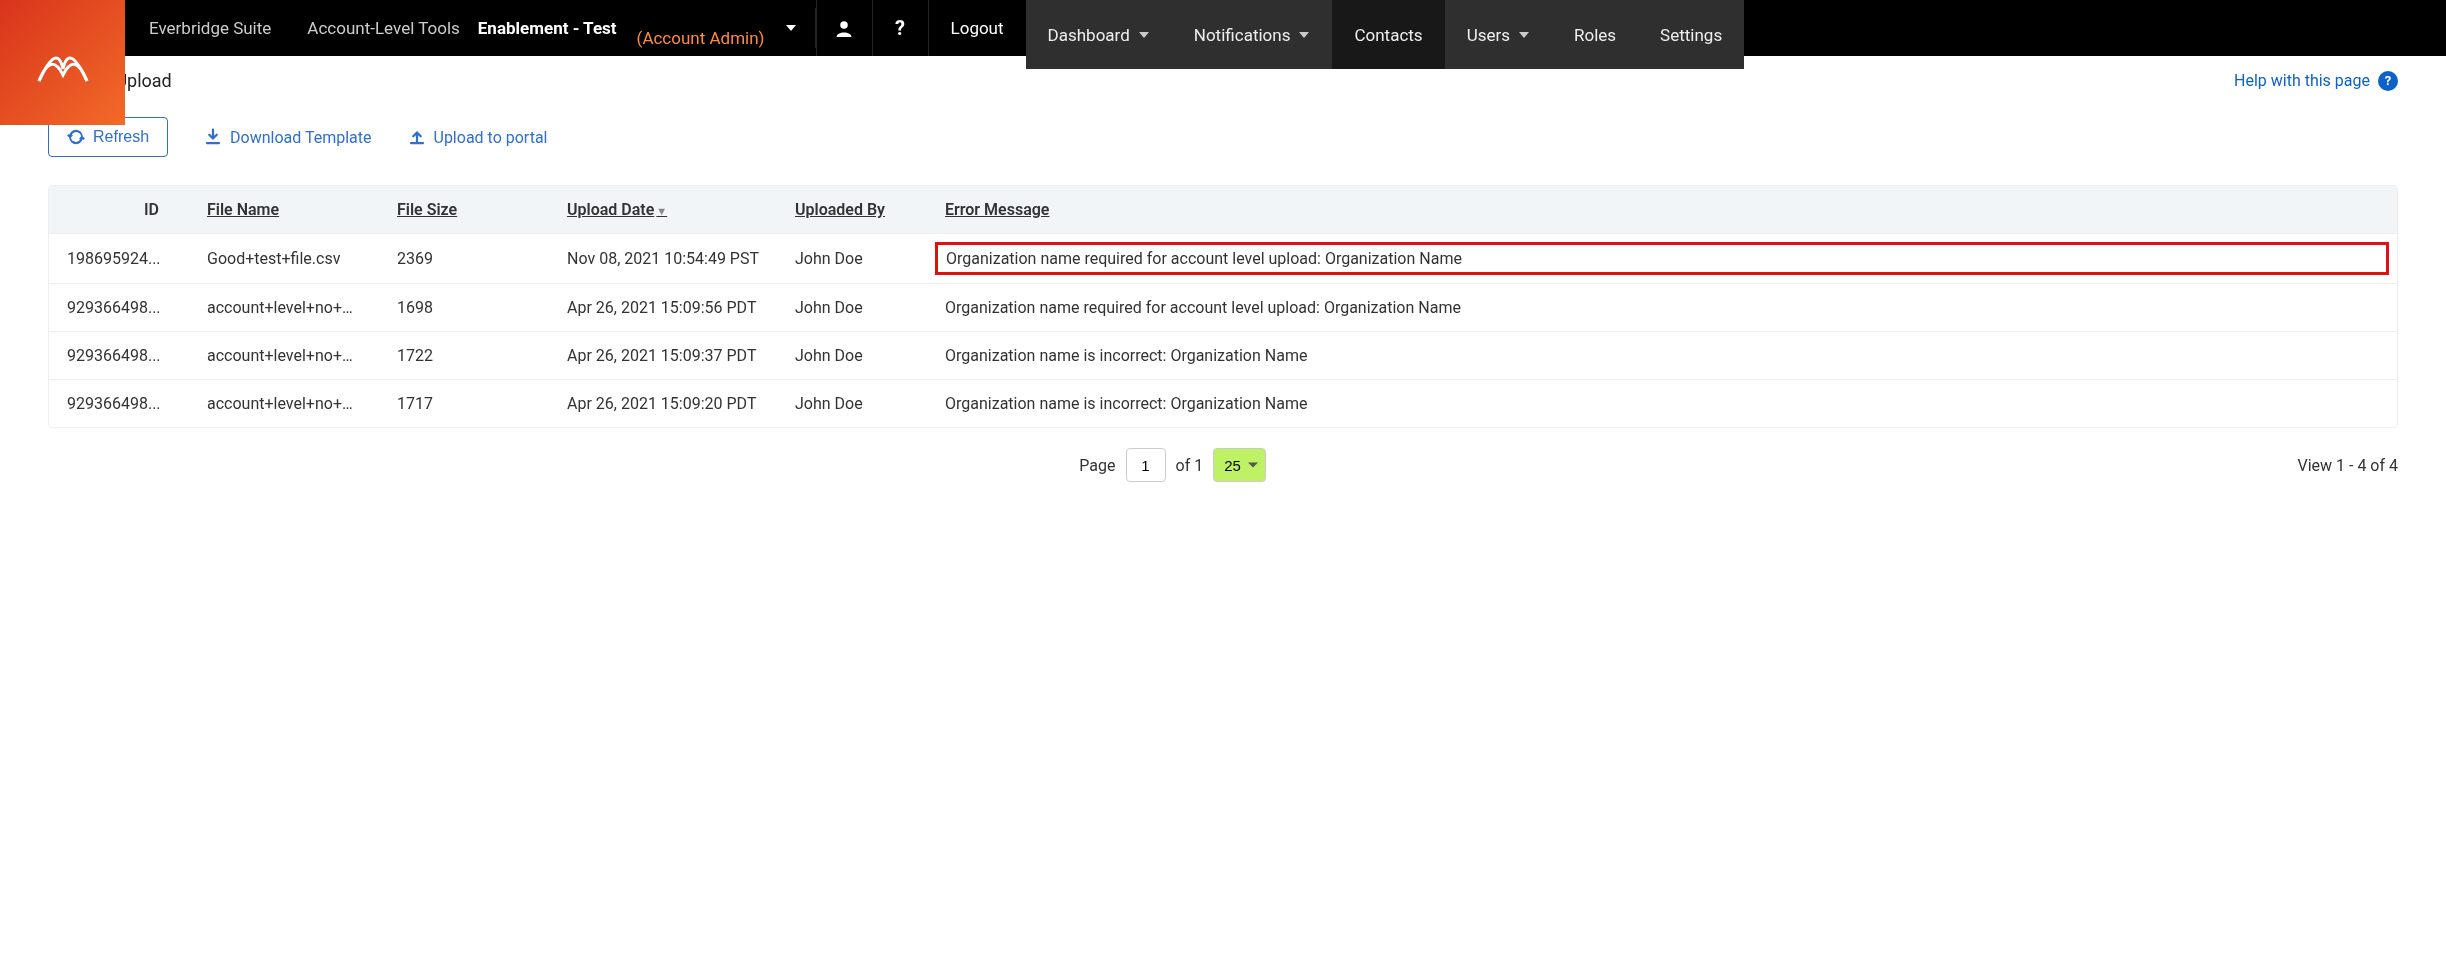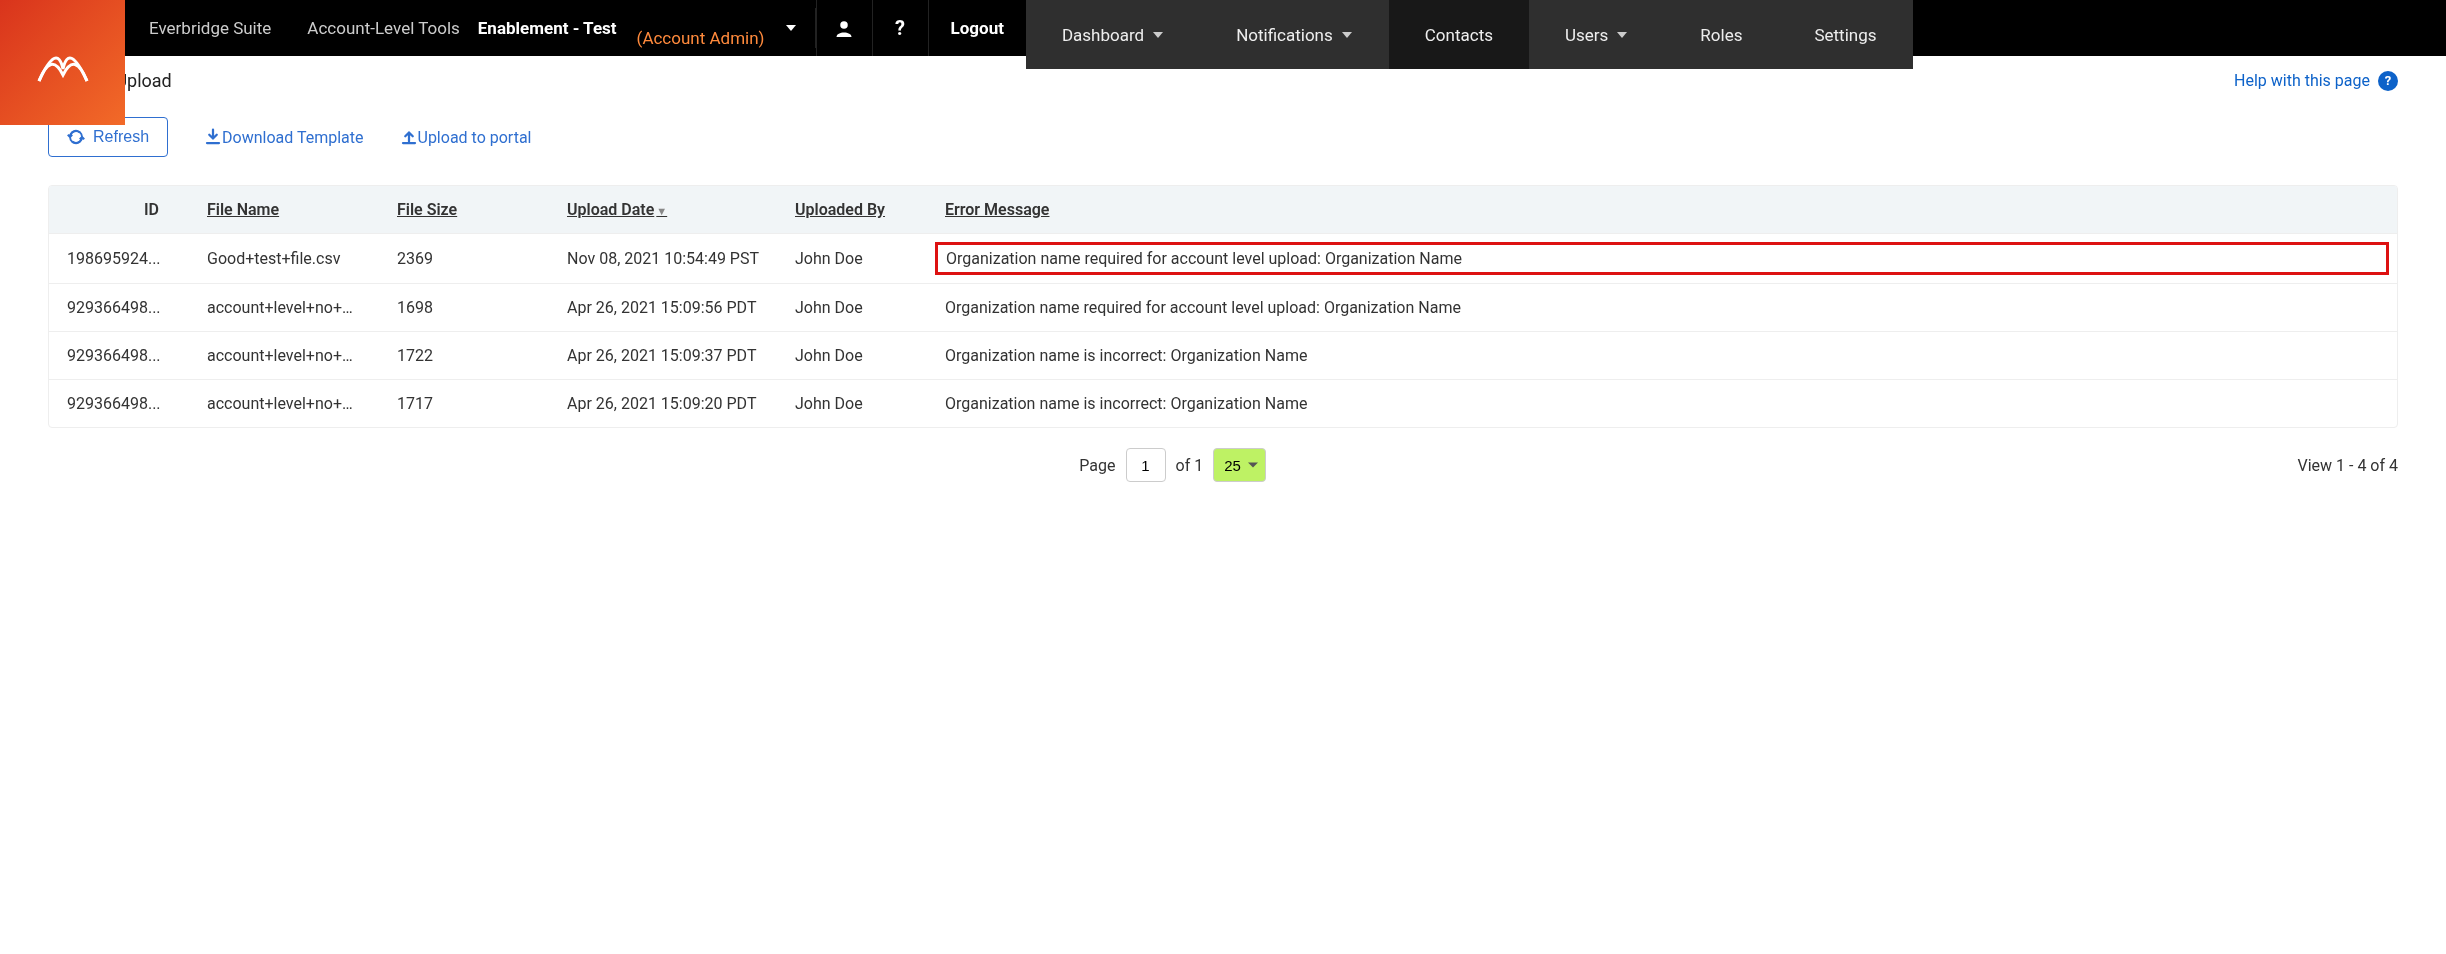--- a/index.html
+++ b/index.html
@@ -16,38 +16,38 @@
   }
   .logo svg { width: 60px; height: 60px; }
   .topbar-content { flex: 1; display: flex; flex-direction: row; }
   .topbar-row1 { display: flex; align-items: center; height: 56px; background: #000; }
   .topbar-links { display: flex; gap: 36px; padding-left: 24px; }
   .topbar-link { color: #ccc; font-size: 17px; cursor: pointer; }
   .topbar-spacer { flex: 1; }
   .account-info { display: flex; align-items: center; gap: 20px; font-size: 17px; padding: 0 18px; cursor: pointer; border-right: 1px solid #222;}
   .account-info .role { color: #ff8a3c; margin-top: 20px; }
   .icon-btn { width: 56px; height: 56px; display: flex; align-items: center; justify-content: center; color: #fff; cursor: pointer; border-left: 1px solid #222; }
-  .logout { padding: 0 22px; height: 56px; display: flex; align-items: center; cursor: pointer; font-size: 17px; border-left: 1px solid #222; font-weight: bold; }
+  .logout { padding: 0 22px; height: 56px; display: flex; align-items: center; cursor: pointer; font-size: 17px; border-left: 1px solid #222; }
 
   
   .navrow { display: flex; align-items: stretch; height: 69px; background: #2f2f2f; }
-  .nav-item { display: flex; align-items: center; gap: 8px; padding: 0 36px; color: #eee; font-size: 17px; cursor: pointer; }
+  .nav-item { display: flex; align-items: center; gap: 8px; padding: 0 22px; color: #eee; font-size: 17px; cursor: pointer; }
   .nav-item.active { background: #181818; }
   .nav-item svg, .account-info svg { width: 12px; height: 12px; }
 
   
   .page { padding: 0 48px; padding-top: 14px;}
   .page-head { display: flex; align-items: center; margin-bottom: 26px; }
   .page-title { font-size: 18px; font-weight: 400; color: #222; }
   .help-link { margin-left: auto; color: #0d62c9; font-size: 16px; display: flex; align-items: center; gap: 8px; cursor: pointer; }
   .help-link .qcircle { width: 20px; height: 20px; border-radius: 50%; background: #0d62c9; color: #fff; display: flex; align-items: center; justify-content: center; font-size: 13px; font-weight: bold; }
 
   .toolbar { display: flex; align-items: center; gap: 36px; margin-bottom: 28px; }
   .refresh-btn { display: flex; align-items: center; gap: 8px; border: 1px solid #2f6fd0; border-radius: 4px; padding: 10px 18px; color: #2f6fd0; font-size: 16px; cursor: pointer; background: #fff; }
-  .link-action { display: flex; align-items: center; color: #2f6fd0; font-size: 16px; cursor: pointer; }
+  .link-action { display: flex; align-items: center; gap: 8px; color: #2f6fd0; font-size: 16px; cursor: pointer; }
   .link-action svg, .refresh-btn svg { width: 18px; height: 18px; }
 
   
   .table-wrap { border: 1px solid #eee; border-radius: 4px; overflow: hidden; }
   table { width: 100%; border-collapse: collapse; }
   thead th { background: #f1f5f7; text-align: left; padding: 14px 18px; font-size: 16px; font-weight: 600; text-decoration: underline; }
   thead th.nodec { text-decoration: none; }
   thead th.id-col { text-align: right; padding-right: 30px; }
   tbody td { padding: 14px 18px; border-top: 1px solid #eee; font-size: 16px; white-space: nowrap; overflow: hidden; text-overflow: ellipsis; }
   tbody td.id-col { text-align: left; }

